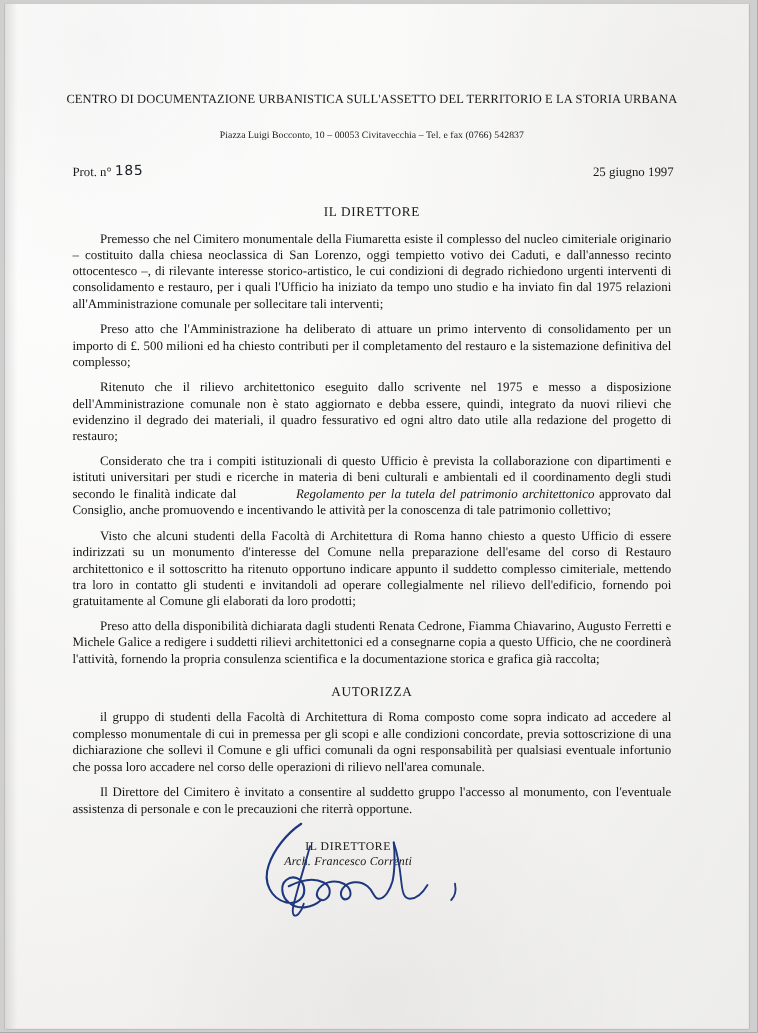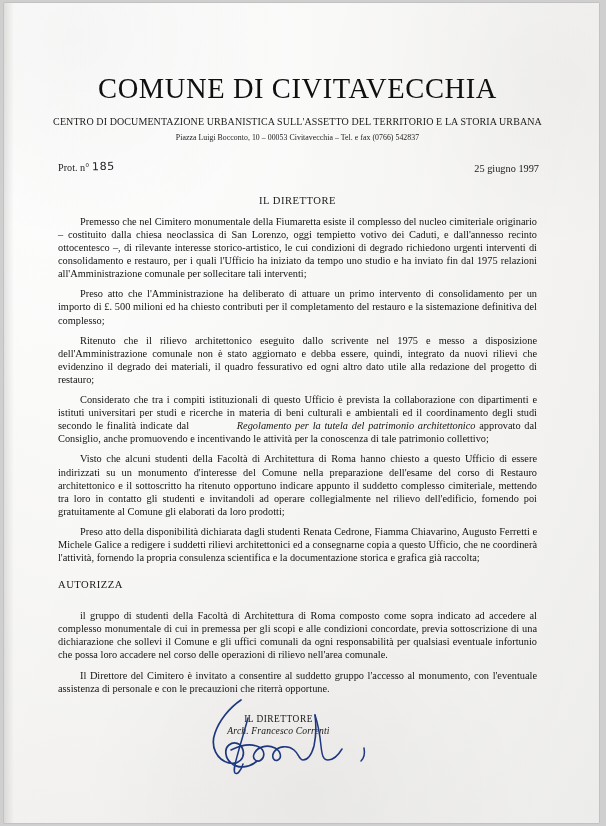--- a/index.html
+++ b/index.html
@@ -89,21 +89,21 @@
   }
   .centre-line {
     font-size: 10px;
     letter-spacing: .1px;
     margin-top: 12px;
     color: #1d1d1d;
   }
   .addr-line {
     font-size: 7.8px;
     letter-spacing: .05px;
-    margin-top: 6px;
+    margin-top: 18px;
     color: #222;
   }
 
   
   .proto-row {
     display: flex;
     justify-content: space-between;
     align-items: flex-end;
     margin: 19px 56px 0 58px;
     font-size: 10.2px;
@@ -137,24 +137,25 @@
     line-height: 13.1px;
     text-align: justify;
     text-indent: 22px;
     color: #161616;
     hyphens: manual;
   }
   p.para.first { padding-top: 9px; }
   p.para em { font-style: italic; margin-left: 44px; }
 
   .section-heading {
+    text-align: center;
     font-size: 10.6px;
     letter-spacing: .5px;
     margin-top: 15px;
-    margin-bottom: 12px;
+    margin-bottom: 1px;
   }
 
   
   .sig-block {
     margin-top: 19px;
     text-align: center;
     position: relative;
     padding-right: 38px;
   }
   .sig-title {
@@ -182,21 +183,20 @@
 </style>
 </head>
 <body>
 
 <div id="scan">
   <div id="paper"></div>
 
   <div id="content">
 
     <div class="hdr-wrap">
-      <div class="org-title">COMUNE DI CIVITAVECCHIA</div>
       <div class="centre-line">CENTRO DI DOCUMENTAZIONE URBANISTICA SULL'ASSETTO DEL TERRITORIO E LA STORIA URBANA</div>
       <div class="addr-line">Piazza Luigi Bocconto, 10 – 00053 Civitavecchia – Tel. e fax (0766) 542837</div>
     </div>
 
     <div class="proto-row">
       <div class="proto-left">
         <span>Prot. n°</span>
         <span class="proto-hand">185</span>
       </div>
       <div class="proto-date">25 giugno 1997</div>

